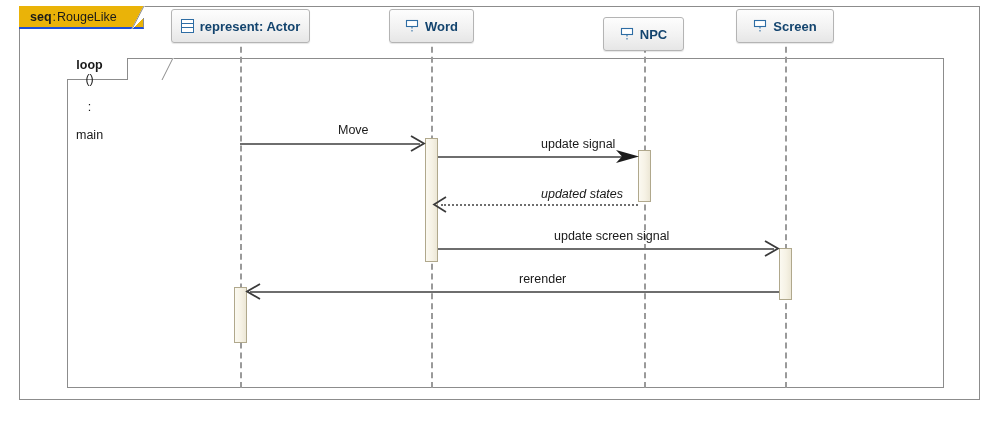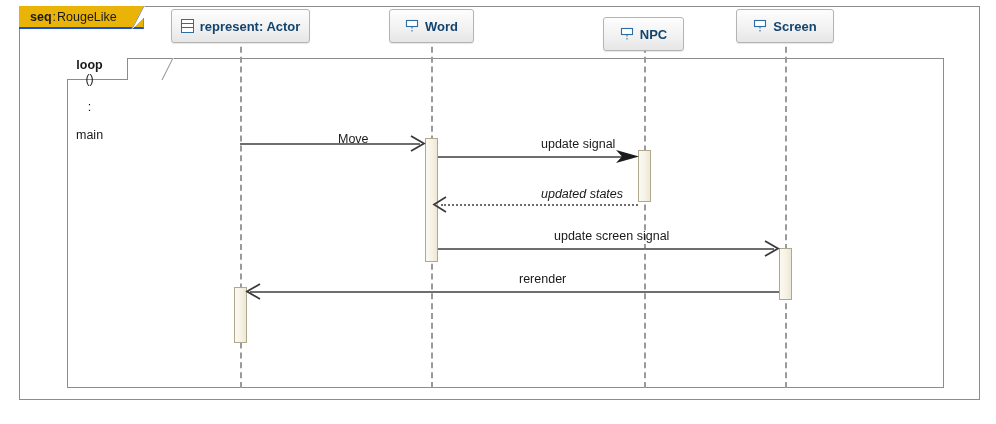--- a/index.html
+++ b/index.html
@@ -215,21 +215,21 @@
       </svg>
     </span>
     <span class="label">Screen</span>
   </div>
 
   <div class="activation" style="left:425px; top:138px; height:124px;"></div>
   <div class="activation" style="left:638px; top:150px; height:52px;"></div>
   <div class="activation" style="left:779px; top:248px; height:52px;"></div>
   <div class="activation" style="left:234px; top:287px; height:56px;"></div>
 
-  <div class="msg-label" style="left:338px; top:132px;">Move</div>
+  <div class="msg-label" style="left:338px; top:123px;">Move</div>
   <div class="msg-line" style="left:240px; top:143px; width:180px;"></div>
   <div class="arrow" style="left:409px; top:135px;">
     <svg width="18" height="17" viewBox="0 0 18 17">
       <polyline points="2,1 15,8.5 2,16" fill="none" stroke="#3a3a3a" stroke-width="1.8"></polyline>
     </svg>
   </div>
 
   <div class="msg-label" style="left:541px; top:137px;text-align:right;">update signal</div>
   <div class="msg-line" style="left:438px; top:156px; width:184px;"></div>
   <div class="arrow" style="left:614px; top:148px;">

